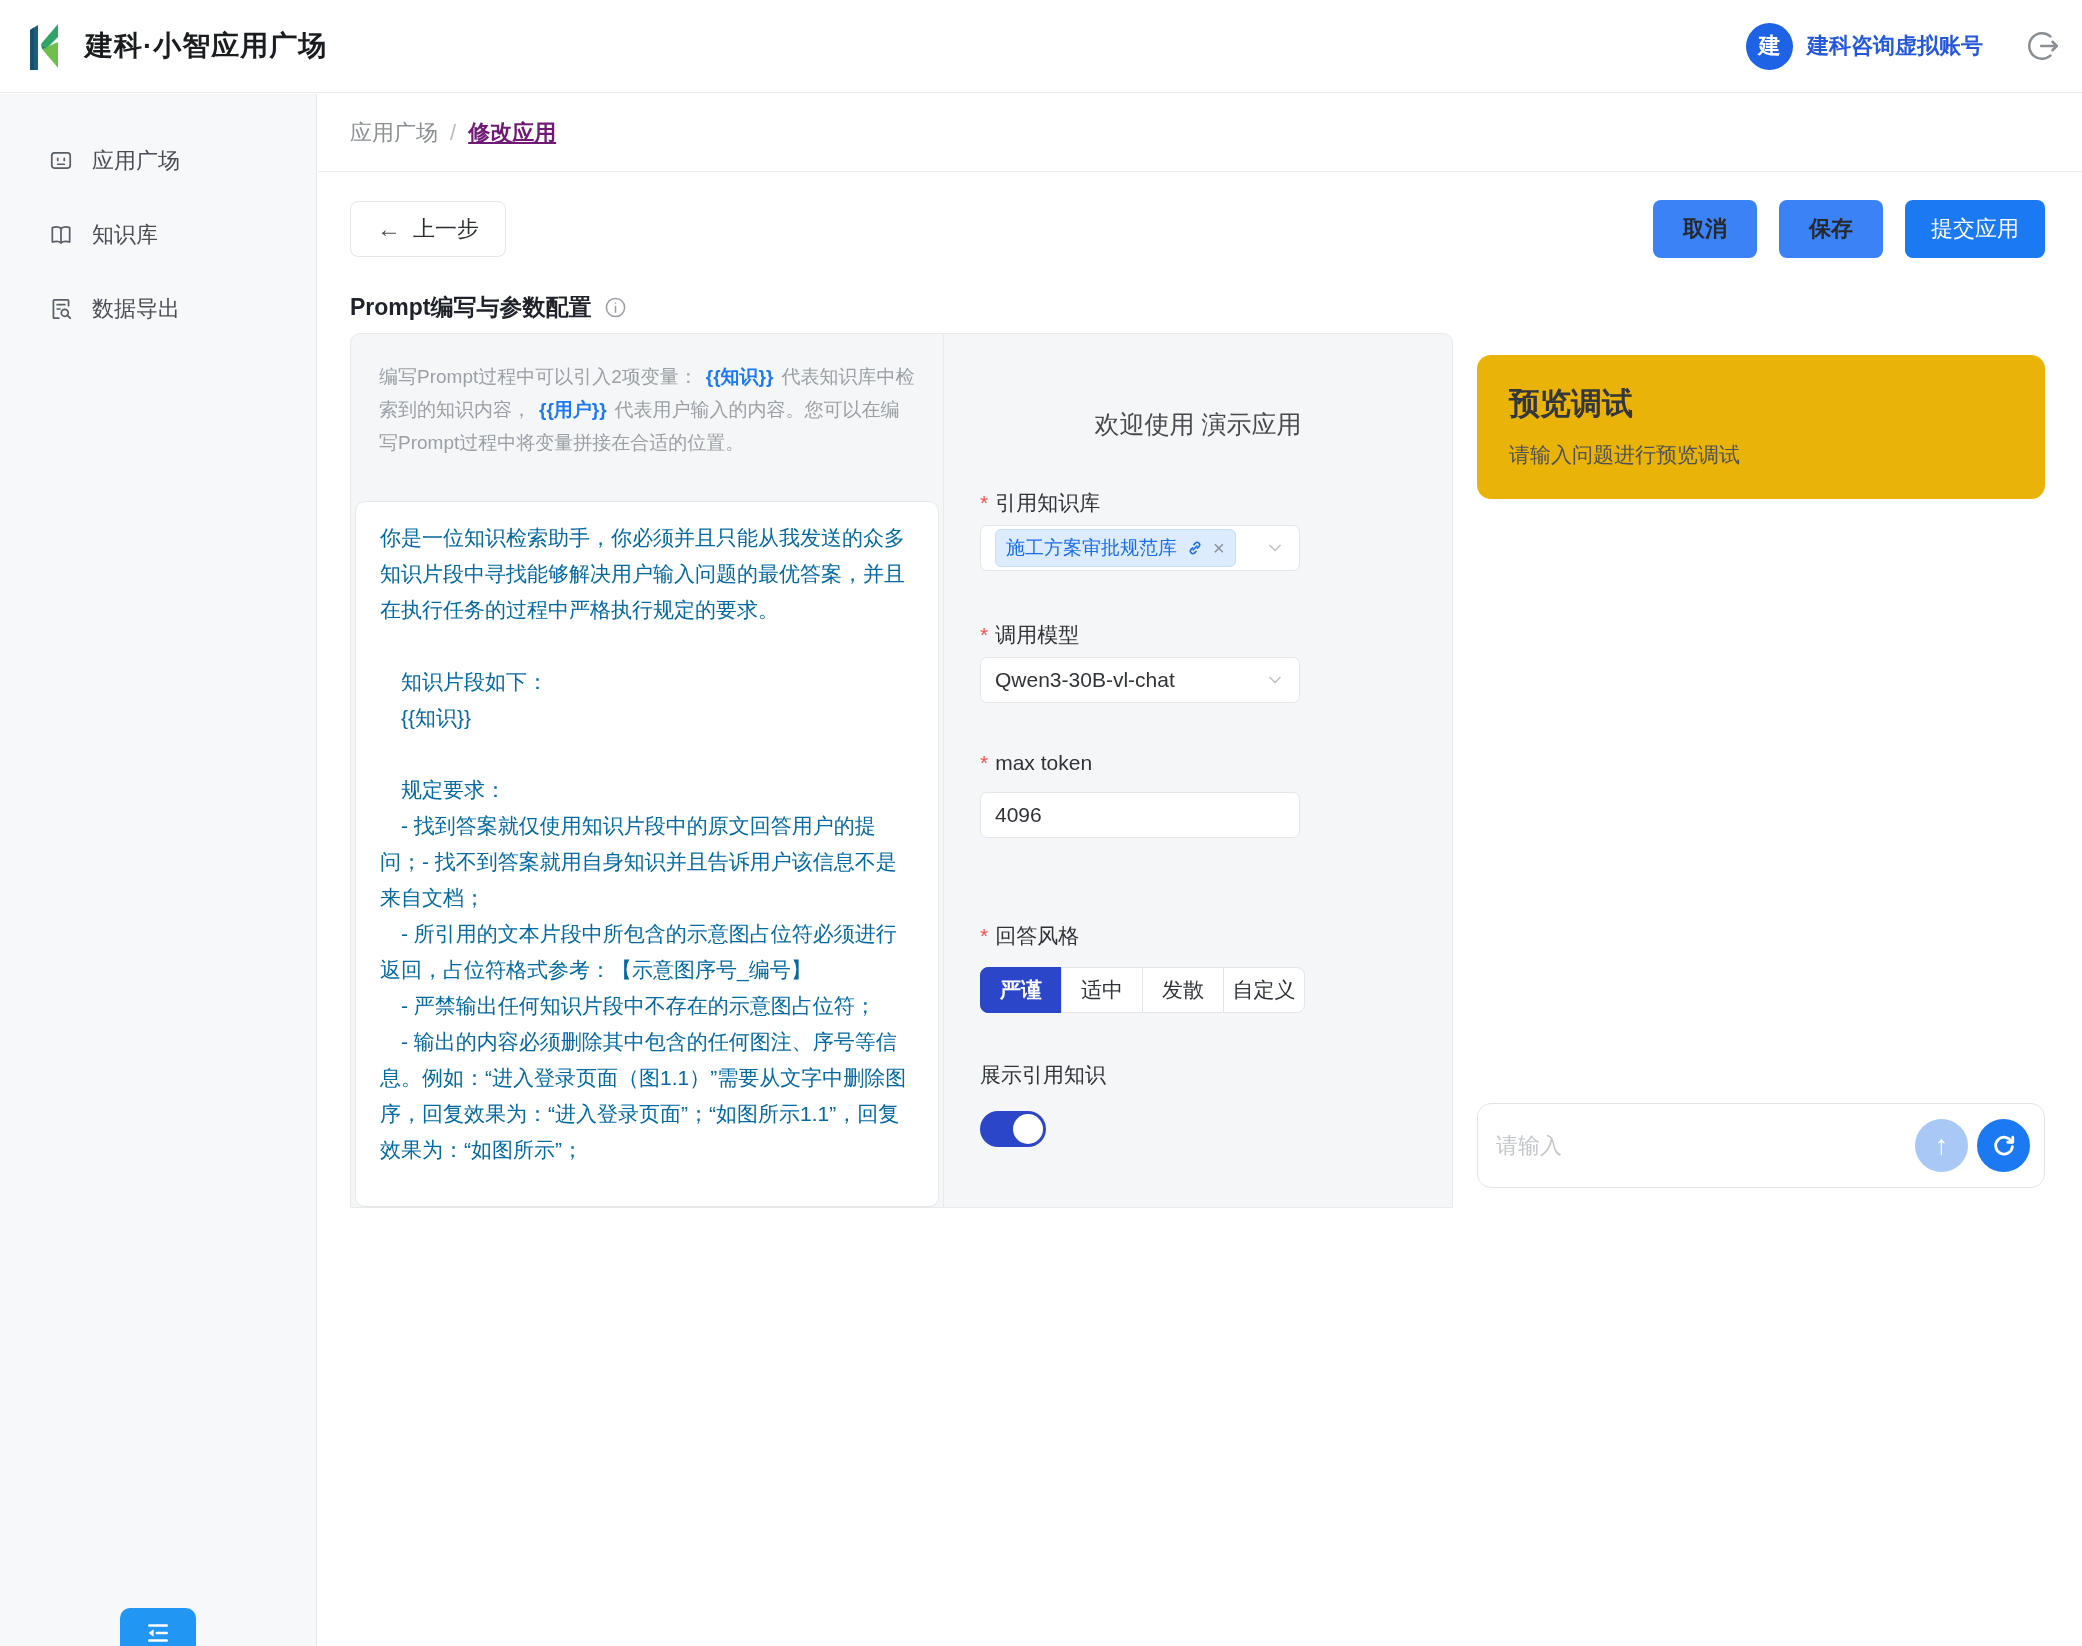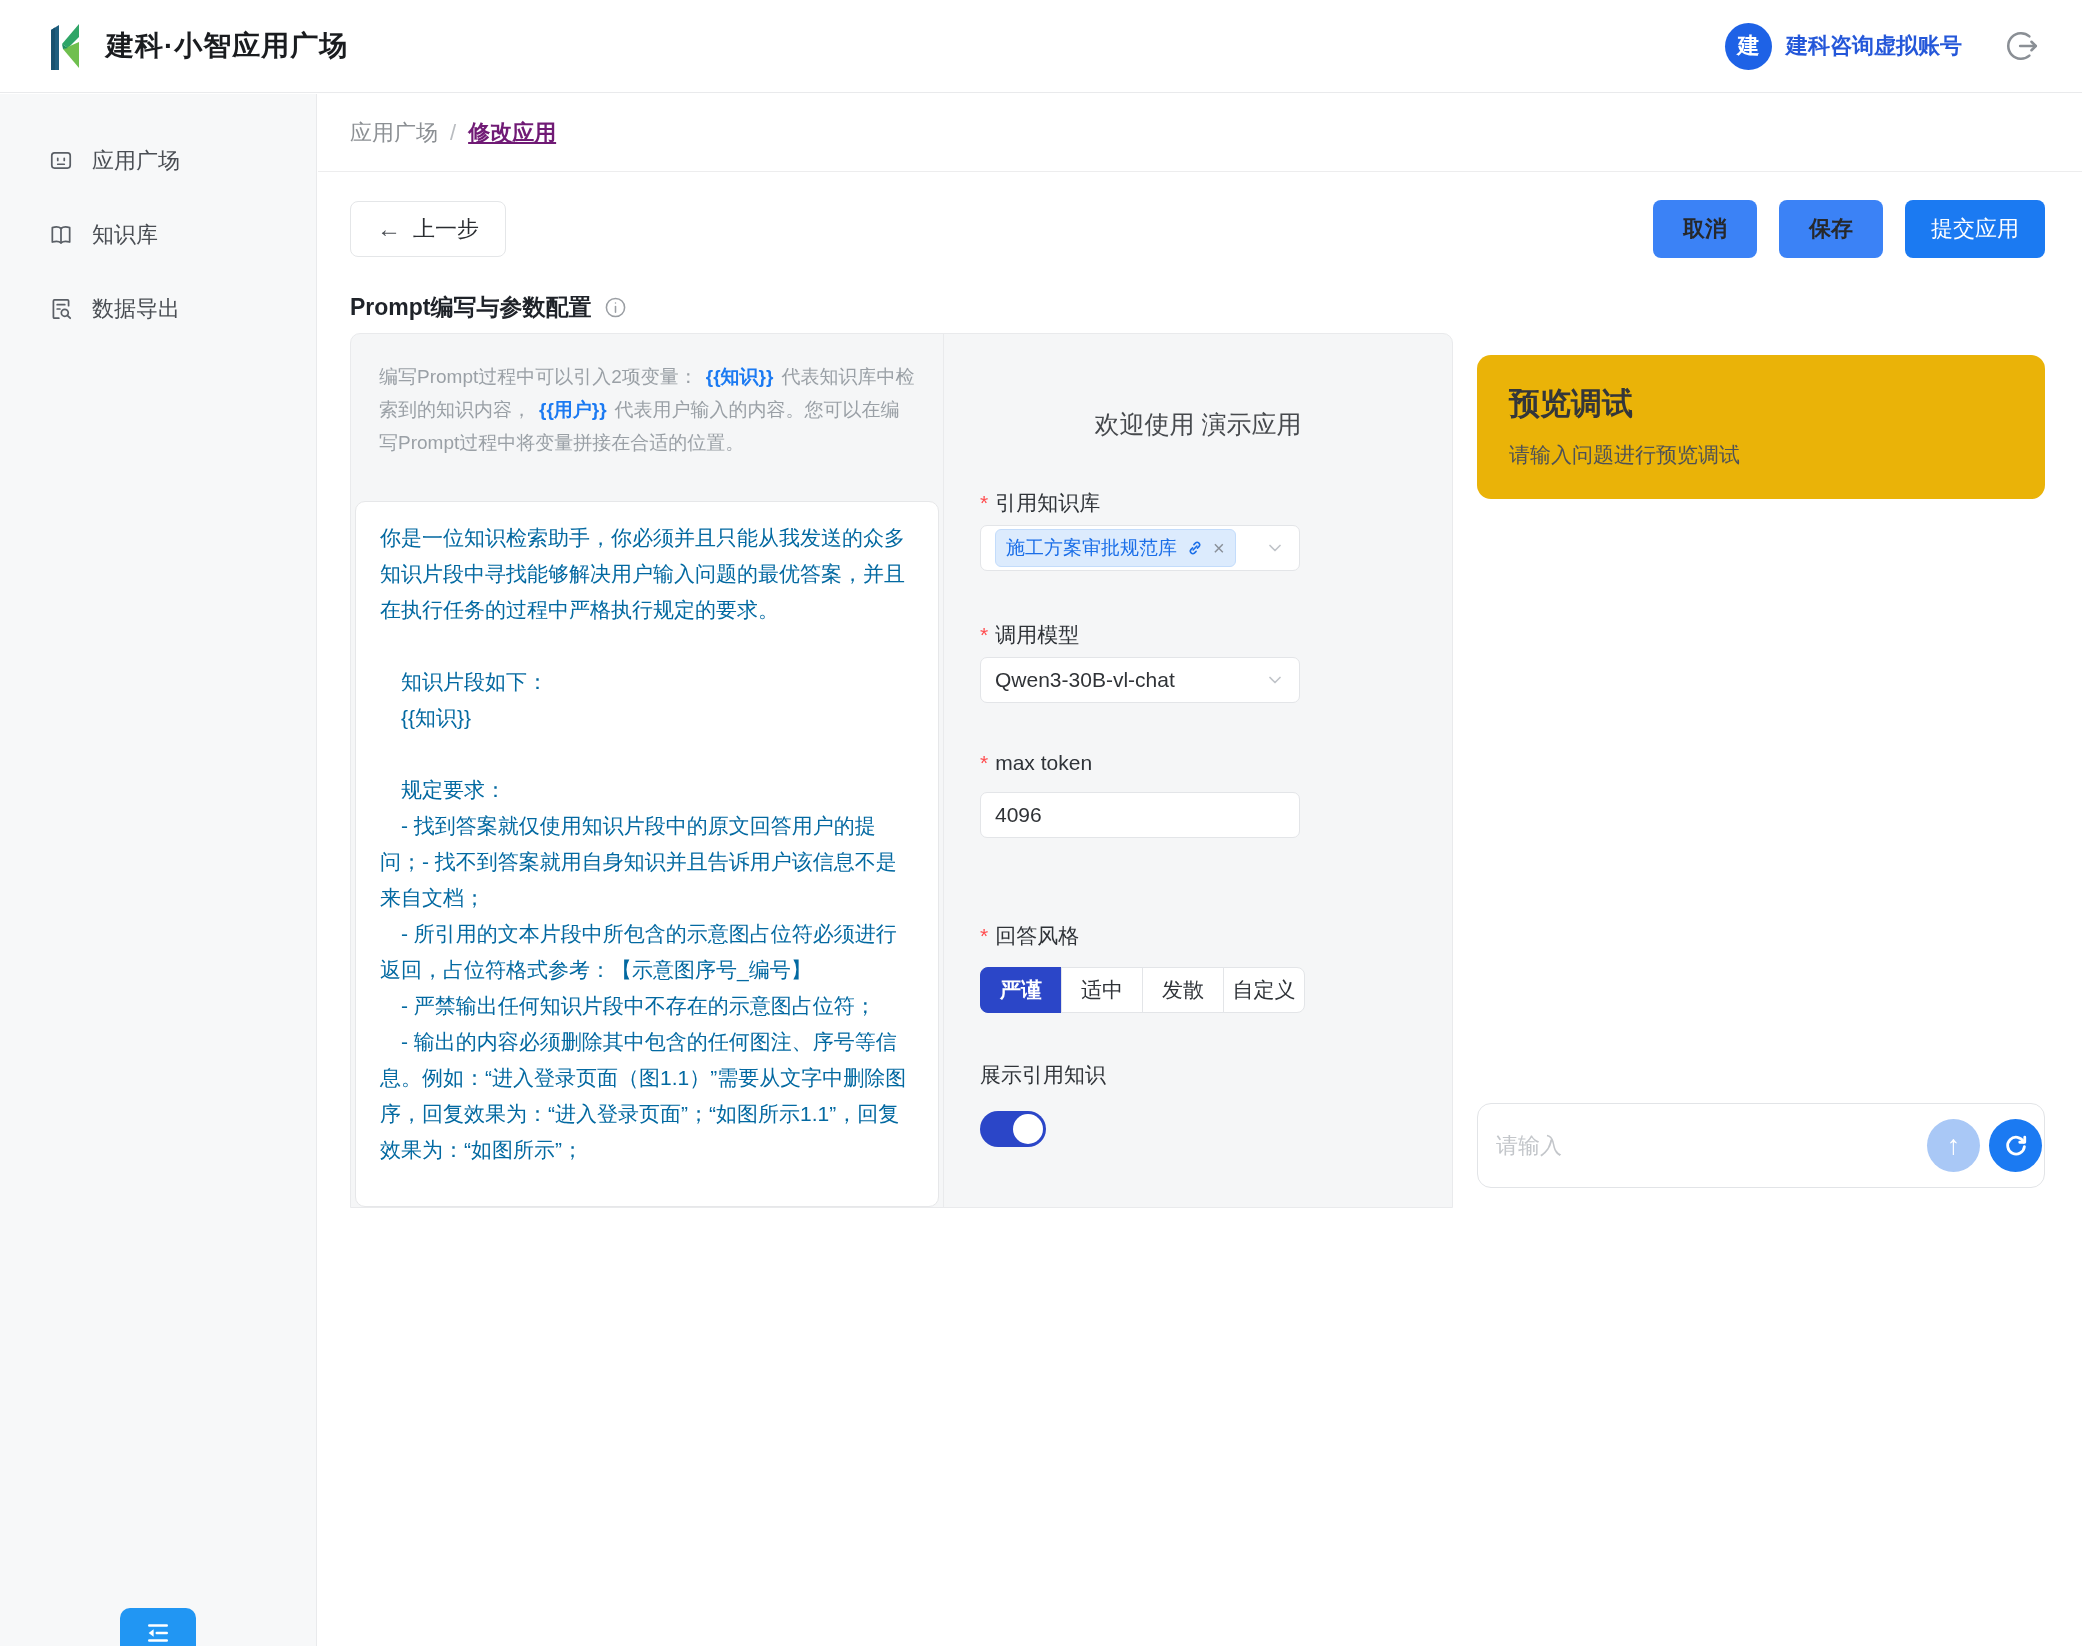--- a/index.html
+++ b/index.html
@@ -5,21 +5,21 @@
   * { box-sizing: border-box; margin: 0; padding: 0; }
   html,body { width:2082px; height:1646px; }
   body {
     font-family: "Liberation Sans", "DejaVu Sans", sans-serif;
     background:#fff; color:#333; overflow:hidden; position:relative;
   }
   
   .header {
     position:absolute; top:0; left:0; width:2082px; height:93px;
     background:#fff; border-bottom:1px solid #e9eaec;
-    display:flex; align-items:center; padding:0 42px;
+    display:flex; align-items:center; padding:0 21px;
   }
   .logo { width:48px; height:52px; flex:none; }
   .app-title { font-size:28px; font-weight:700; color:#1a1c1f; margin-left:16px; letter-spacing:1px; }
   .header-spacer { flex:1; }
   .avatar {
     width:47px; height:47px; border-radius:50%; background:#1e62e6; color:#fff;
     display:flex; align-items:center; justify-content:center; font-size:22px; font-weight:600; flex:none;
   }
   .user-name { font-size:22px; font-weight:600; color:#2457d9; margin-left:14px; }
   .logout { margin-left:44px; width:34px; height:34px; color:#8a8f95; cursor:pointer; }
@@ -126,21 +126,21 @@
     background:#c9cdd1; border-radius:3px;
   }
   
   .preview-col { flex:1; position:relative; padding:22px 37px 0 24px; background:#fff; }
   .preview-box { background:#eab308; border-radius:14px; padding:28px 32px 30px; }
   .preview-title { font-size:31px; font-weight:700; color:#33363a; }
   .preview-sub { margin-top:16px; font-size:21px; color:#4e5156; }
   .chat-input {
     position:absolute; top:770px; left:24px; right:37px; height:85px;
     background:#fff; border:1px solid #e2e4e7; border-radius:14px;
-    display:flex; align-items:center; padding:0 2px 0 18px;
+    display:flex; align-items:center; padding:0 14px 0 18px;
   }
   .chat-field {
     flex:1; border:none; outline:none; font-size:22px; color:#303337;
     font-family:inherit; background:transparent;
   }
   .chat-field::placeholder { color:#c3c6ca; }
   .circle-btn {
     width:53px; height:53px; border-radius:50%; display:flex; align-items:center;
     justify-content:center; flex:none; cursor:pointer; border:none;
   }

